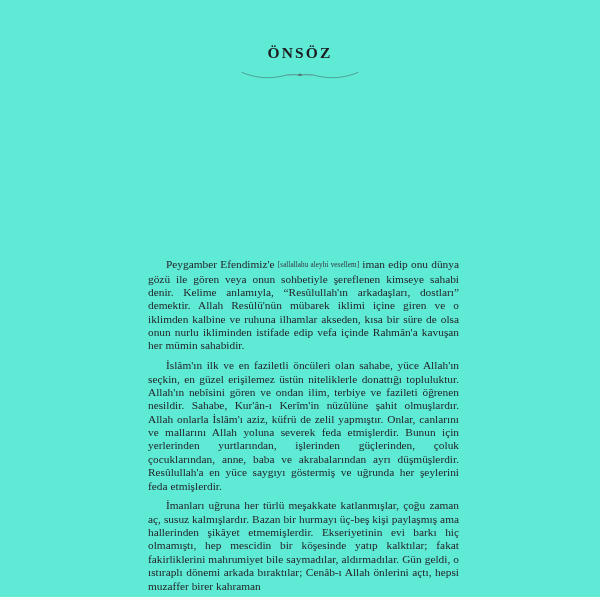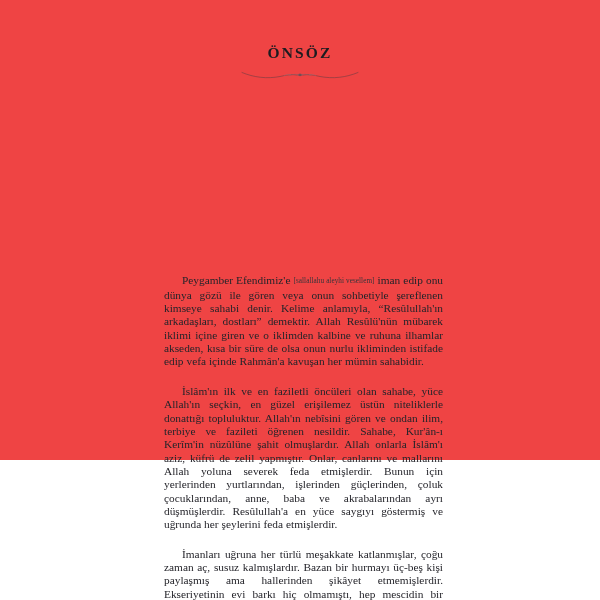--- a/index.html
+++ b/index.html
@@ -10,22 +10,22 @@
     width: 600px;
     height: 600px;
     background: #ffffff;
     font-family: "Liberation Serif", "DejaVu Serif", serif;
     overflow: hidden;
   }
 
   #page {
     position: relative;
     width: 600px;
-    height: 460px;
-    background: #ef4444;
+    height: 597px;
+    background: #5eead4;
     box-sizing: border-box;
   }
 
   
   .chapter-head {
     position: absolute;
     top: 44px;
     left: 0;
     width: 600px;
     text-align: center;
@@ -51,21 +51,21 @@
 
   
   .text-block {
     position: absolute;
     top: 258px;
     left: 148px;
     width: 311px;
   }
 
   .para {
-    margin: 16px;
+    margin: 0;
     font-size: 11.35px;
     line-height: 13.35px;
     color: #24242a;
     text-align: justify;
     text-justify: inter-word;
     text-indent: 18px;
     hyphens: auto;
     -webkit-hyphens: auto;
     word-spacing: 0.1px;
   }

